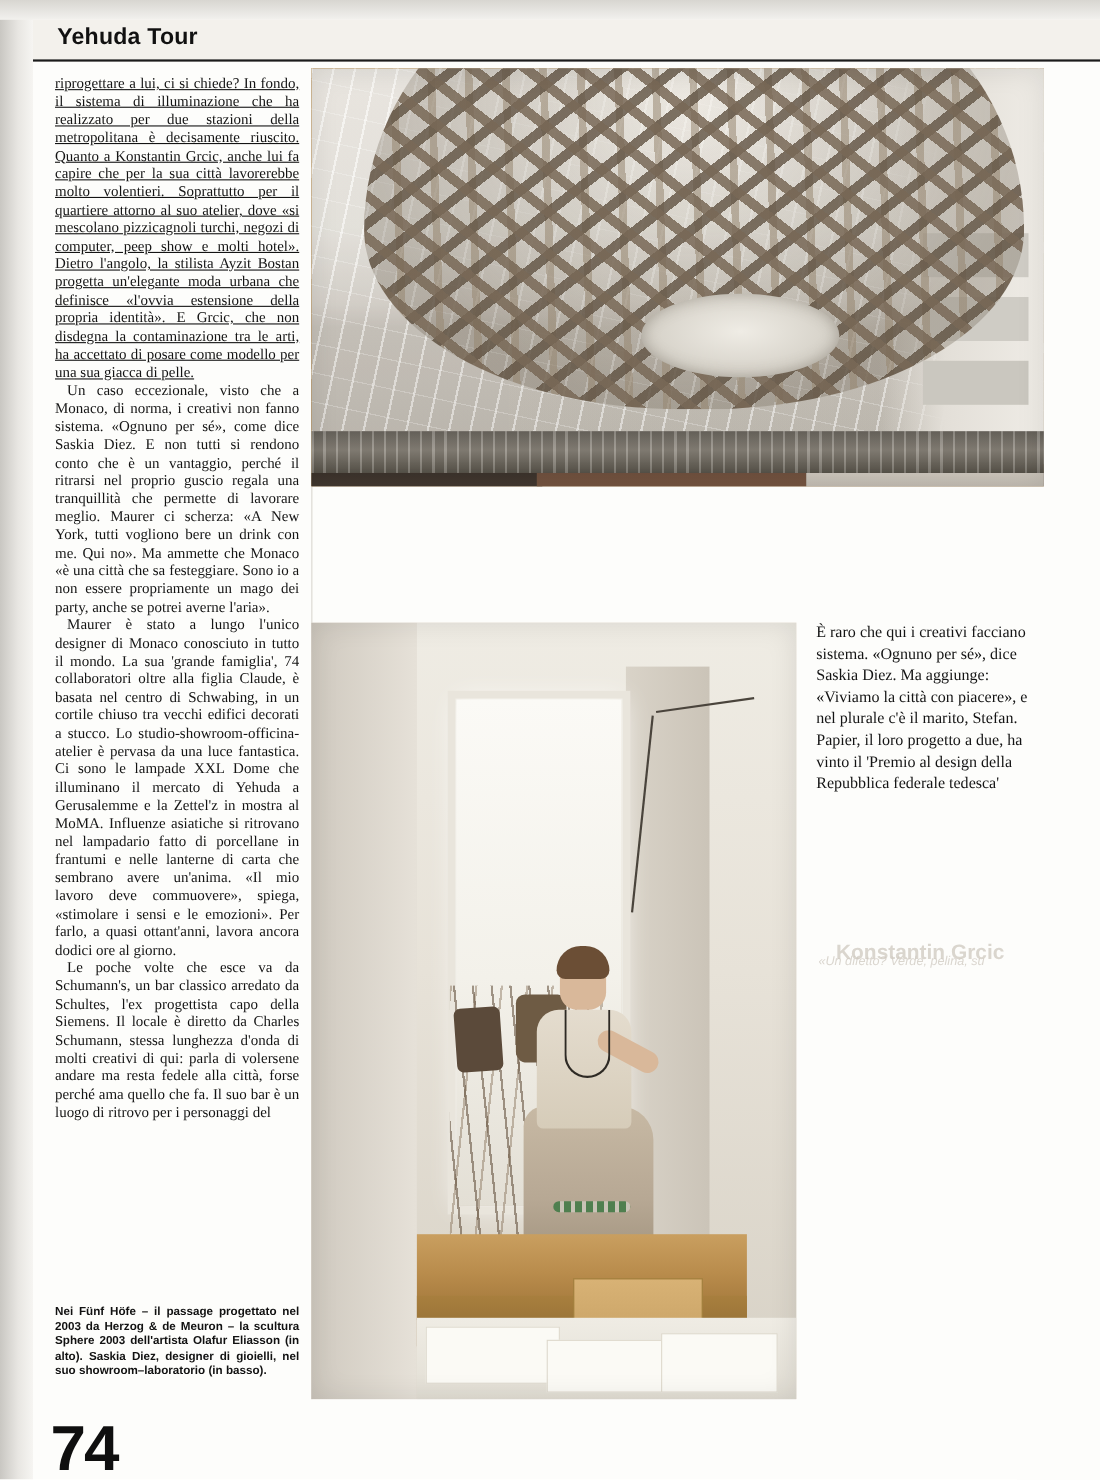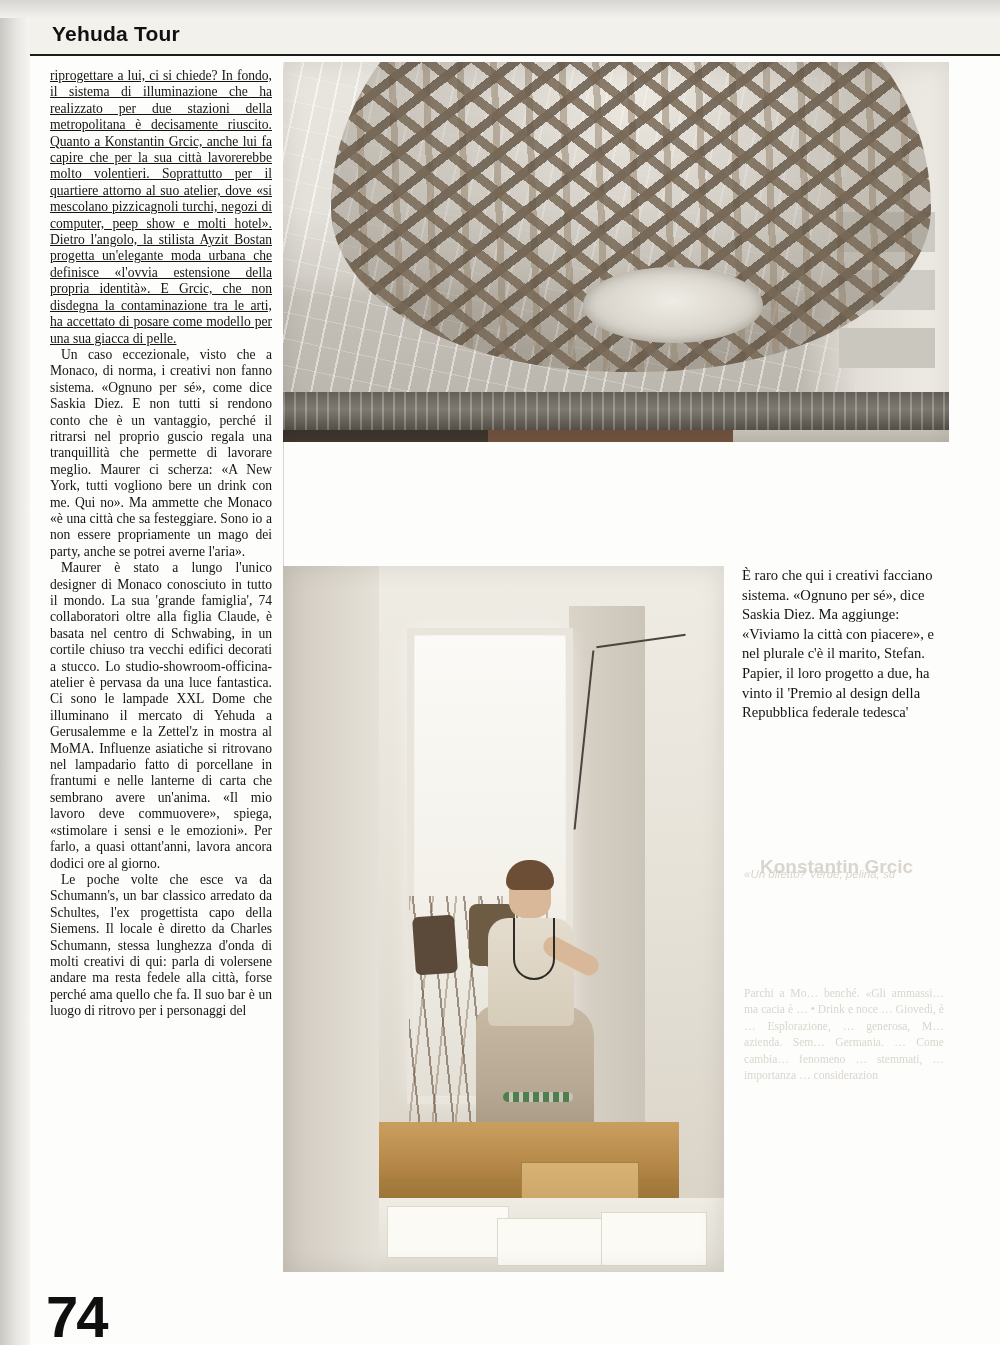--- a/index.html
+++ b/index.html
@@ -418,20 +418,21 @@
 
   <div class="col-rule"></div>
 
   <div class="col-left">
     <p class="first">riprogettare a lui, ci si chiede? In fondo, il sistema di illuminazione che ha realizzato per due stazioni della metropolitana è decisamente riuscito. Quanto a Konstantin Grcic, anche lui fa capire che per la sua città lavorerebbe molto volentieri. Soprattutto per il quartiere attorno al suo atelier, dove «si mescolano pizzicagnoli turchi, negozi di computer, peep show e molti hotel». Dietro l'angolo, la stilista Ayzit Bostan progetta un'elegante moda urbana che definisce «l'ovvia estensione della propria identità». E Grcic, che non disdegna la contaminazione tra le arti, ha accettato di posare come modello per una sua giacca di pelle.</p>
     <p>Un caso eccezionale, visto che a Monaco, di norma, i creativi non fanno sistema. «Ognuno per sé», come dice Saskia Diez. E non tutti si rendono conto che è un vantaggio, perché il ritrarsi nel proprio guscio regala una tranquillità che permette di lavorare meglio. Maurer ci scherza: «A New York, tutti vogliono bere un drink con me. Qui no». Ma ammette che Monaco «è una città che sa festeggiare. Sono io a non essere propriamente un mago dei party, anche se potrei averne l'aria».</p>
     <p>Maurer è stato a lungo l'unico designer di Monaco conosciuto in tutto il mondo. La sua 'grande famiglia', 74 collaboratori oltre alla figlia Claude, è basata nel centro di Schwabing, in un cortile chiuso tra vecchi edifici decorati a stucco. Lo studio-showroom-officina-atelier è pervasa da una luce fantastica. Ci sono le lampade XXL Dome che illuminano il mercato di Yehuda a Gerusalemme e la Zettel'z in mostra al MoMA. Influenze asiatiche si ritrovano nel lampadario fatto di porcellane in frantumi e nelle lanterne di carta che sembrano avere un'anima. «Il mio lavoro deve commuovere», spiega, «stimolare i sensi e le emozioni». Per farlo, a quasi ottant'anni, lavora ancora dodici ore al giorno.</p>
     <p>Le poche volte che esce va da Schumann's, un bar classico arredato da Schultes, l'ex progettista capo della Siemens. Il locale è diretto da Charles Schumann, stessa lunghezza d'onda di molti creativi di qui: parla di volersene andare ma resta fedele alla città, forse perché ama quello che fa. Il suo bar è un luogo di ritrovo per i personaggi del</p>
   </div>
 
+  <div class="caption-bottom">Nei Fünf Höfe – il passage progettato nel 2003 da Herzog &amp; de Meuron – la scultura Sphere 2003 dell'artista Olafur Eliasson (in alto). Saskia Diez, designer di gioielli, nel suo showroom–laboratorio (in basso).</div>
 
   <div class="folio">74</div>
 
   <div class="photo-top">
     <div class="pt-sky"></div>
     <div class="pt-ceilgrid"></div>
     <div class="pt-wallR"></div>
     <div class="pt-wallR-win"></div>
     <div class="pt-sphere"></div>
     <div class="pt-sphere-hole"></div>
@@ -461,21 +462,20 @@
     <div class="fig h" style="left:548px; top:420px; width:15px; height:58px;"></div>
     <div class="fig" style="left:578px; top:416px; width:16px; height:62px;"></div>
     <div class="fig l" style="left:604px; top:424px; width:14px; height:54px;"></div>
     <div class="fig" style="left:632px; top:418px; width:16px; height:60px;"></div>
   </div>
 
   <div class="pullquote">È raro che qui i creativi facciano sistema. «Ognuno per sé», dice Saskia Diez. Ma aggiunge: «Viviamo la città con piacere», e nel plurale c'è il marito, Stefan. Papier, il loro progetto a due, ha vinto il 'Premio al design della Repubblica federale tedesca'</div>
 
   <div class="ghost ghost-title">Konstantin Grcic</div>
   <div class="ghost ghost-sub">«Un difetto? Verde, pelina, su</div>
-  <div class="ghost ghost-col">Parchi a Mo… benché. «Gli ammassi… ma cacia è … • Drink e noce … Giovedì, è … Esplorazione, … generosa, M… azienda. Sem… Germania. … Come cambia… fenomeno … stemmati, … importanza … considerazion</div>
 
   <div class="photo-bottom">
     <div class="pb-wallL"></div>
     <div class="pb-wallR"></div>
     <div class="pb-recess"></div>
     <div class="pb-window"></div>
     <div class="pb-win-frame"></div>
     <div class="pb-cord"></div>
     <div class="pb-cord2"></div>
     <div class="pb-rods"></div>

